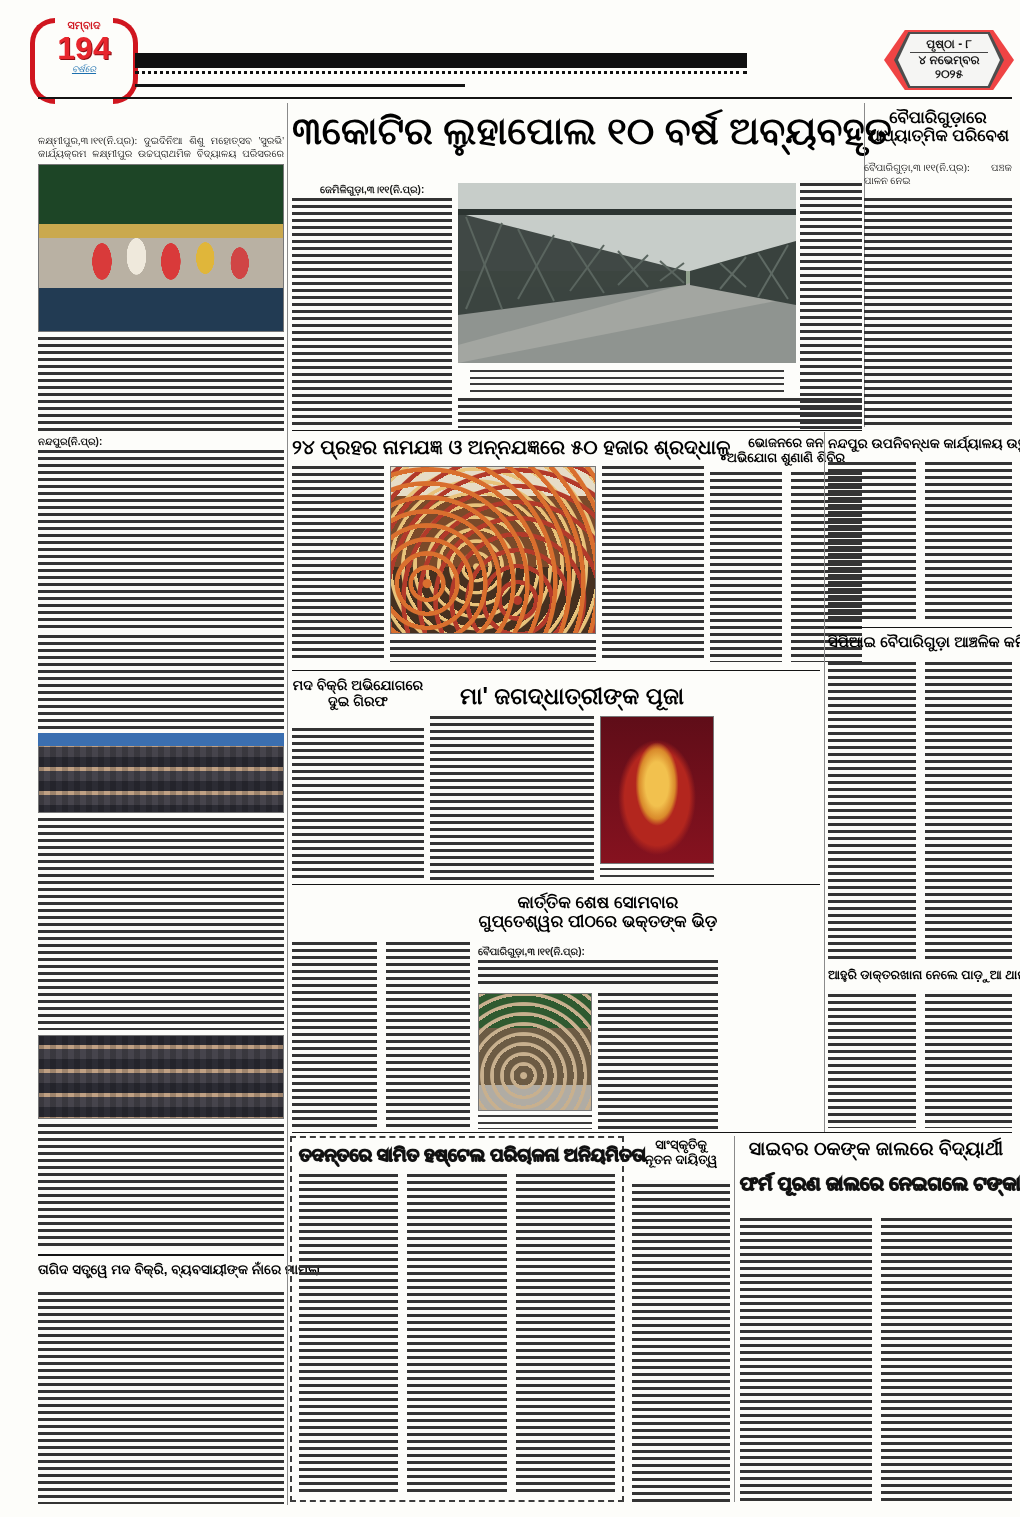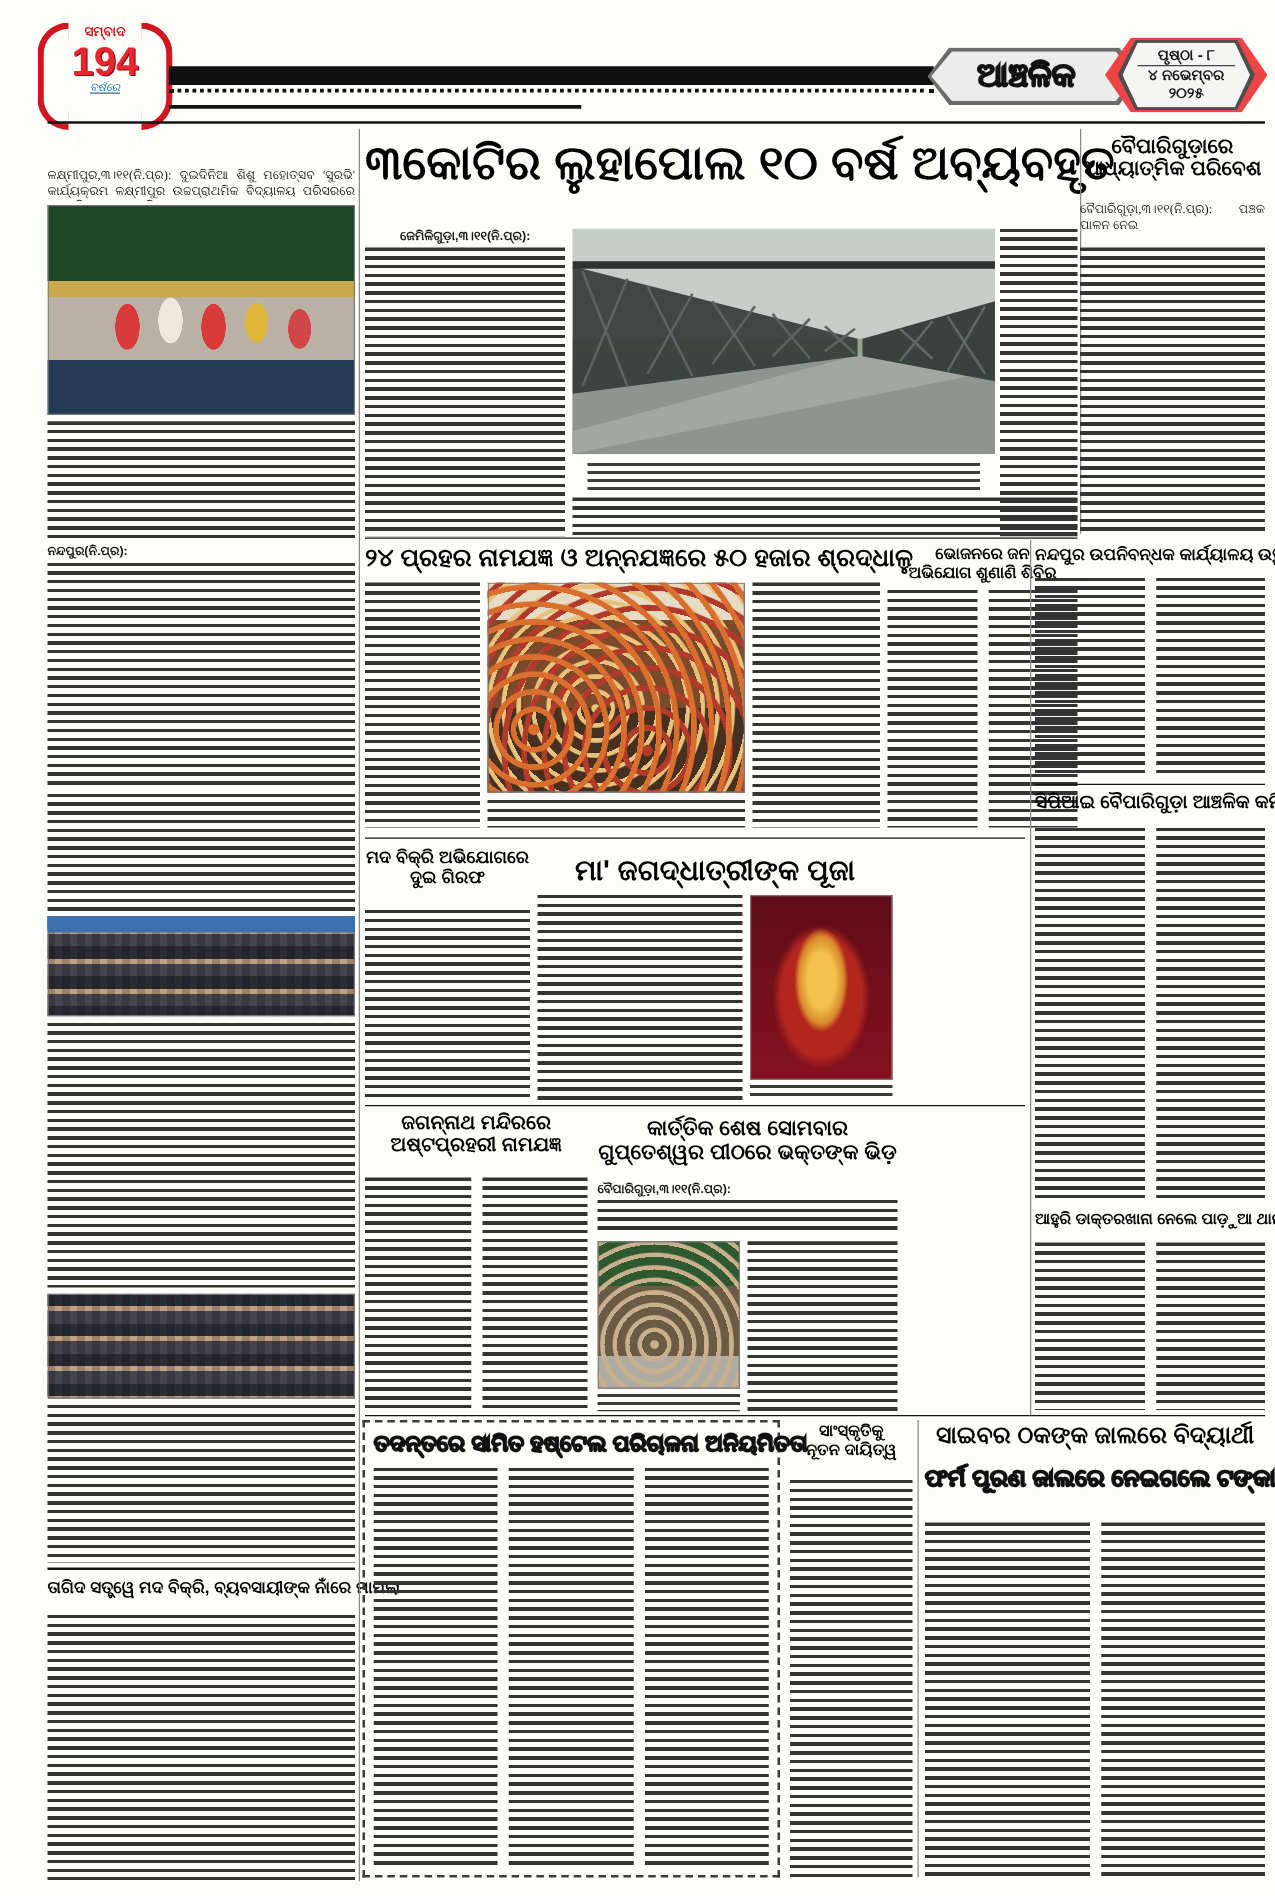--- a/index.html
+++ b/index.html
@@ -76,25 +76,20 @@
       <div class="mast-name">ସମ୍ବାଦ</div>
       <div class="mast-num">194</div>
       <div class="mast-sub">ବର୍ଷରେ</div>
     </div>
   </div>
 
   <div class="abs" style="left:135px;top:53px;width:612px;height:15px;background:#101010;"></div>
   <div class="abs" style="left:135px;top:71px;width:612px;height:0;border-bottom:3px dotted #101010;"></div>
   <div class="abs rule" style="left:135px;top:84px;width:330px;height:3px;"></div>
 
-  <div class="abs pennant-outer" style="left:742px;top:38px;width:158px;height:46px;">
-    <div class="pennant-inner">
-      <span class="hl outline" style="font-size:26px;">ଆଞ୍ଚଳିକ</span>
-    </div>
-  </div>
 
   <div class="abs hex-red" style="left:884px;top:30px;width:130px;height:60px;">
     <div class="hex-dark"></div>
     <div class="hex-white">
       <div class="badge-small" style="border-bottom:1px solid #444;margin:3px 12px 0;">ପୃଷ୍ଠା - ୮</div>
       <div class="badge-small">୪ ନଭେମ୍ବର</div>
       <div class="badge-small" style="line-height:1;">୨୦୨୫</div>
     </div>
   </div>
 
@@ -180,24 +175,20 @@
   </div>
   <div class="abs gk" style="left:292px;top:728px;width:132px;height:152px;"></div>
 
   <div class="abs hl" style="left:430px;top:684px;width:284px;font-size:23px;">ମା' ଜଗଦ୍ଧାତ୍ରୀଙ୍କ ପୂଜା</div>
   <div class="abs gk" style="left:430px;top:716px;width:164px;height:166px;"></div>
   <div class="abs ph ph-idol" style="left:600px;top:716px;width:114px;height:148px;"></div>
   <div class="abs caption-gk" style="left:600px;top:868px;width:114px;height:12px;"></div>
 
   <div class="abs rule" style="left:292px;top:884px;width:528px;height:1px;"></div>
 
-  <div class="abs" style="left:292px;top:890px;width:178px;">
-    <div class="hl" style="font-size:16px;">ଜଗନ୍ନାଥ ମନ୍ଦିରରେ</div>
-    <div class="hl" style="font-size:16px;">ଅଷ୍ଟପ୍ରହରୀ ନାମଯଜ୍ଞ</div>
-  </div>
   <div class="abs cols" style="left:292px;top:942px;width:178px;height:188px;">
     <div class="gk"></div>
     <div class="gk"></div>
   </div>
 
   <div class="abs" style="left:478px;top:893px;width:240px;">
     <div class="hl" style="font-size:17px;">କାର୍ତ୍ତିକ ଶେଷ ସୋମବାର</div>
     <div class="hl" style="font-size:17px;text-align:center;">ଗୁପ୍ତେଶ୍ୱର ପୀଠରେ ଭକ୍ତଙ୍କ ଭିଡ଼</div>
   </div>
   <div class="abs dateline" style="left:478px;top:946px;width:240px;">ବୈପାରିଗୁଡ଼ା,୩।୧୧(ନି.ପ୍ର):</div>

